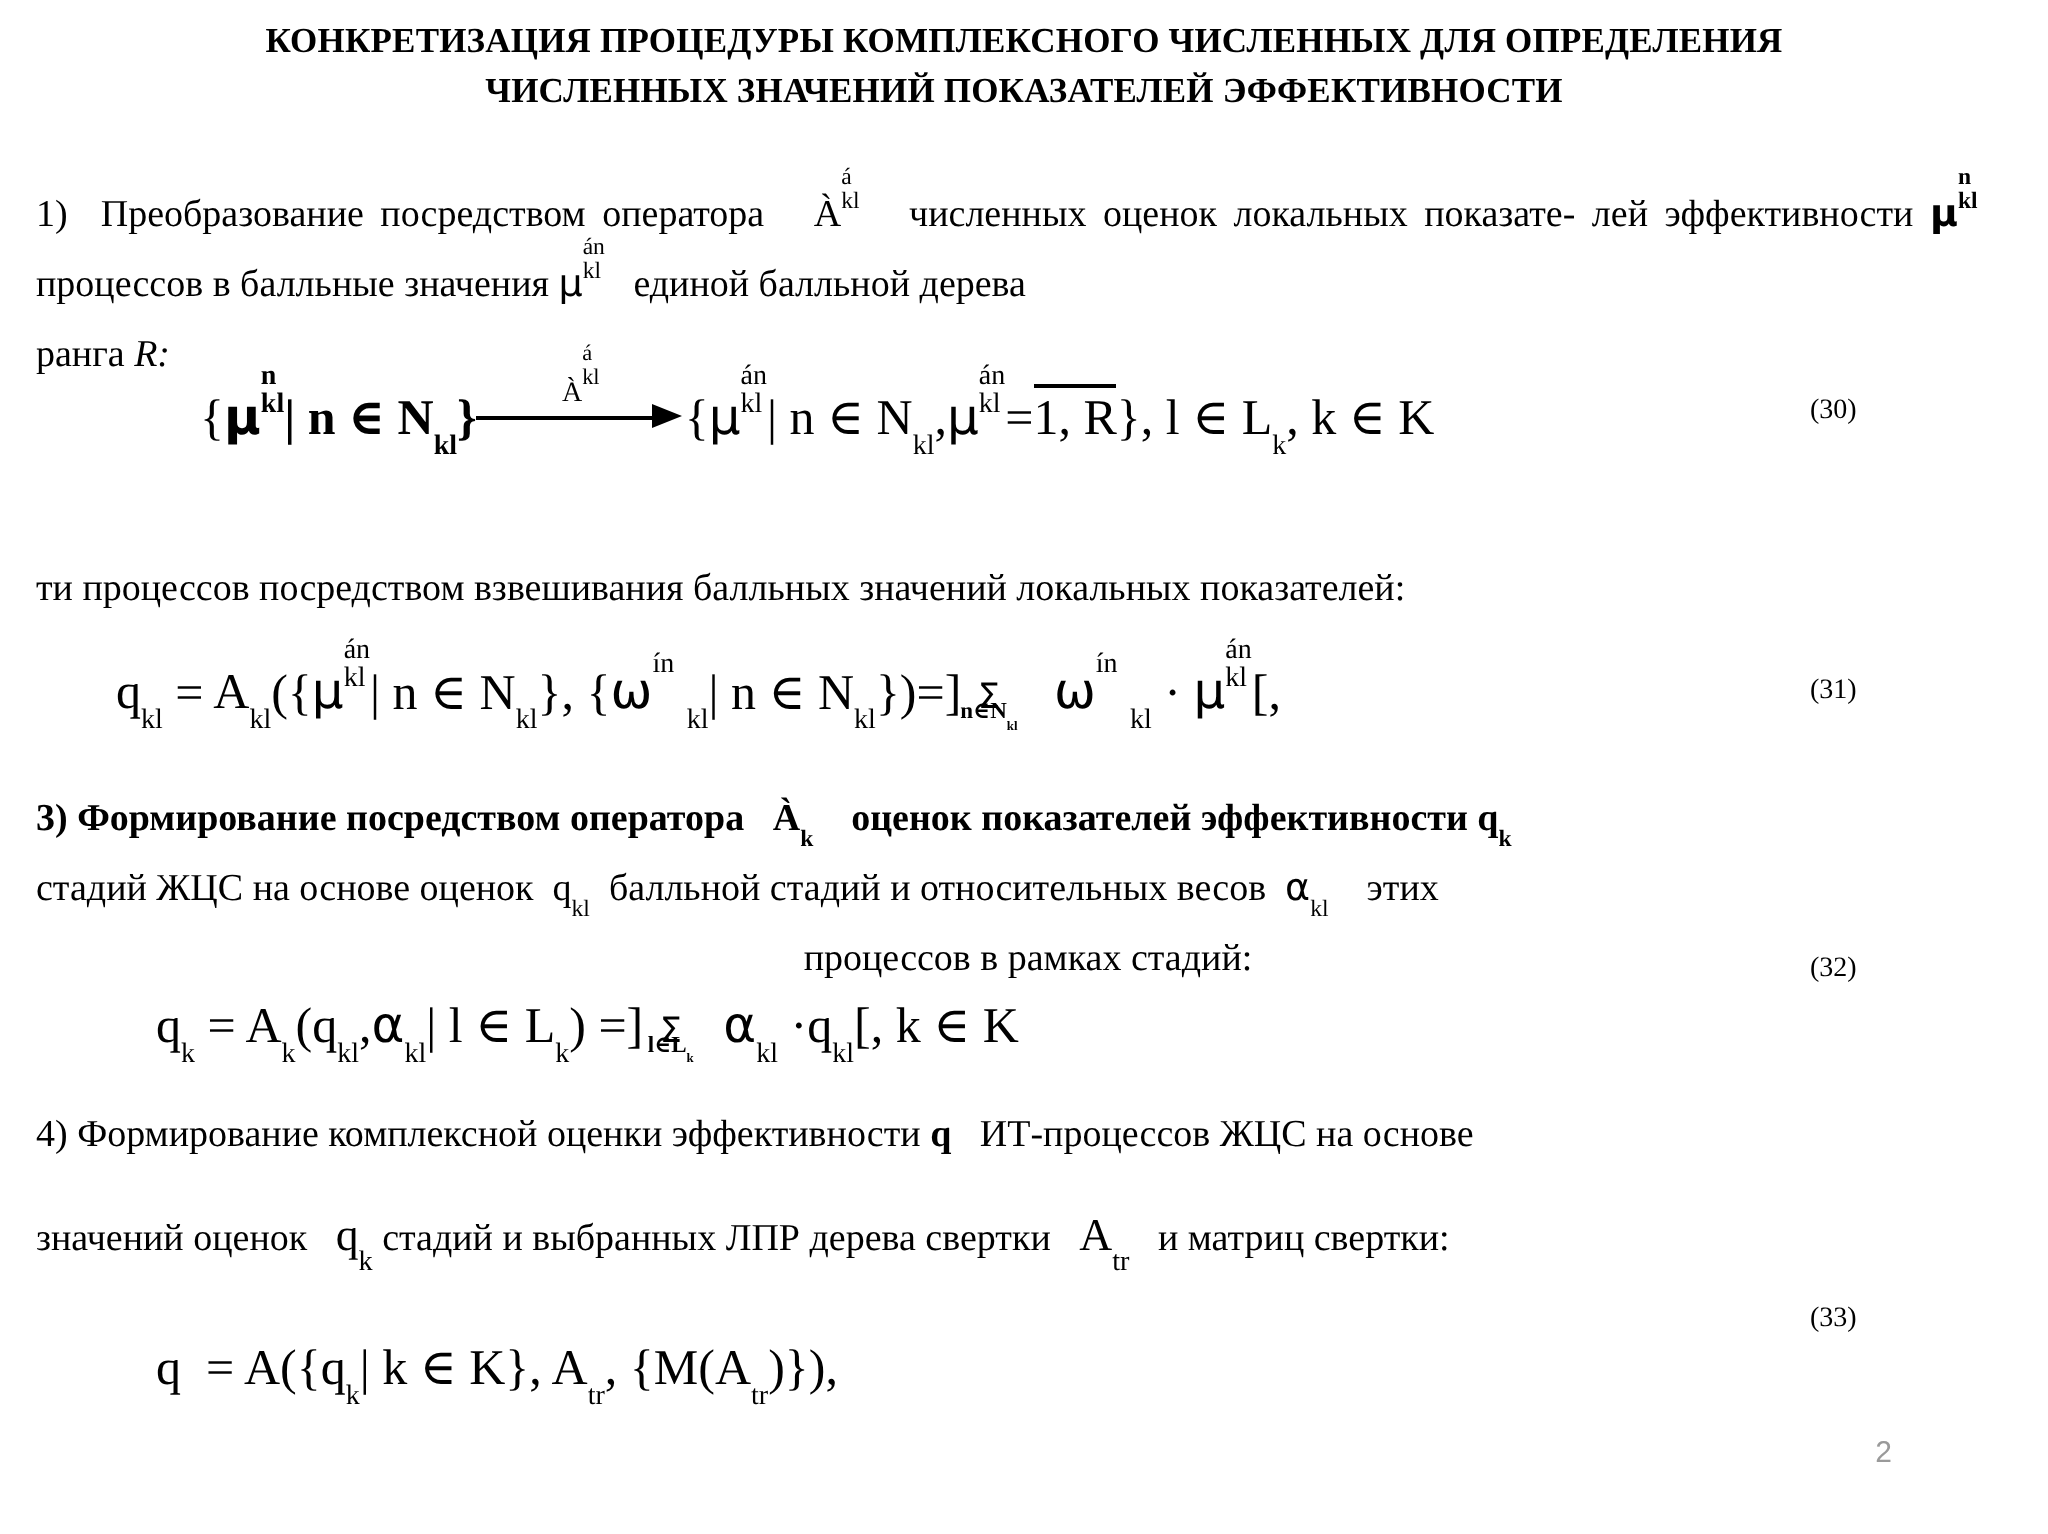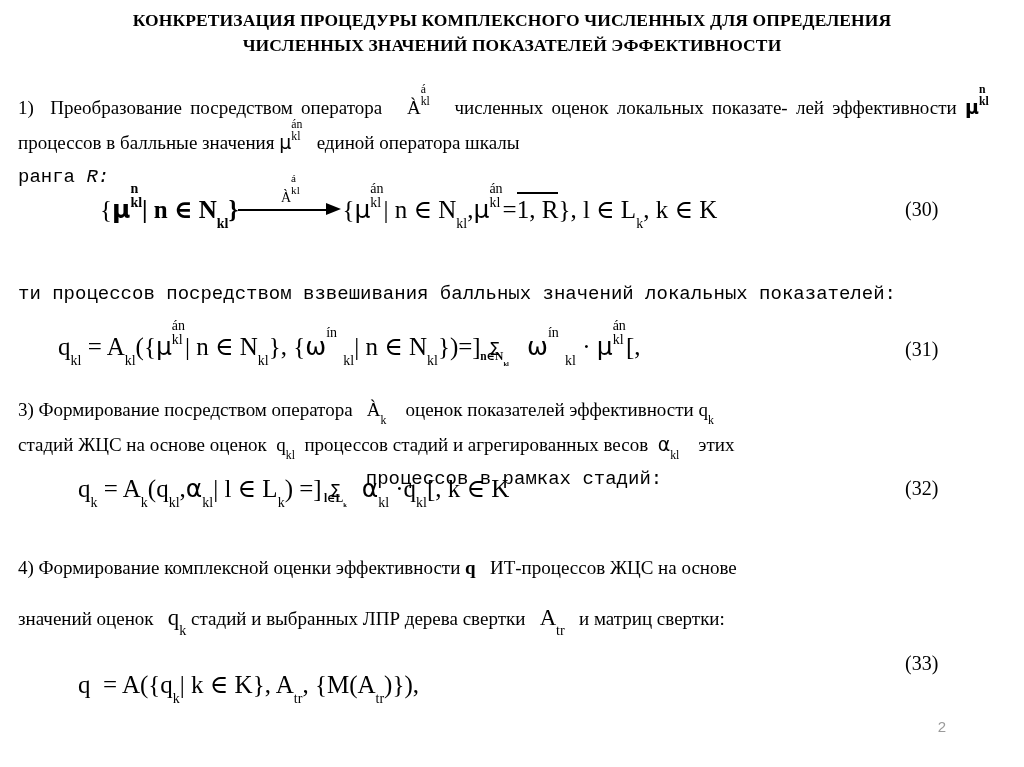--- a/index.html
+++ b/index.html
@@ -39,21 +39,21 @@
   
   .para {
     position: absolute;
     left: 18px;
     width: 992px;
     font-size: 19px;
     line-height: 35px;
     text-align: justify;
     text-justify: inter-word;
   }
-  .para.nojust { text-align: left; font-family: Liberation Mono, monospace; }
+  .para.nojust { text-align: left; }
 
   
   .m {
     font-family: "Liberation Serif", "DejaVu Serif", serif;
     white-space: nowrap;
   }
   .mi { font-style: normal; }
   .gk { font-family: "DejaVu Sans", sans-serif; font-style: normal; }
   .bold { font-weight: bold; }
 
@@ -83,21 +83,21 @@
     position: absolute;
     font-size: 25px;
     white-space: nowrap;
     line-height: 1;
   }
   .formula .ss { font-size: 0.56em; }
   .formula sup.s, .formula sub.s { font-size: 0.56em; }
 
   .eqno {
     position: absolute;
-    font-size: 20px;
+    font-size: 14px;
     font-family: Liberation Serif, serif;
   }
 
   
   .obar {
     display: inline-block;
     border-top: 2px solid #000;
     padding-top: 3px;
     line-height: 1;
   }
@@ -185,21 +185,21 @@
 
   <div class="para" style="top: 90px;">
     <span>1)</span>&nbsp;
     <span>Преобразование посредством оператора</span>
     &nbsp;&nbsp;<span class="m"><span class="mi">À</span><span class="ss"><span class="up">á</span><span class="dn">kl</span></span></span>&nbsp;&nbsp;
     <span>численных оценок локальных показате-</span>
     <span>лей  эффективности</span>
     <span class="m bold"><span class="gk">μ</span><span class="ss"><span class="up">n</span><span class="dn">kl</span></span></span>&nbsp;&nbsp;&nbsp;
     <span>процессов  в балльные значения</span>
     <span class="m"><span class="gk">μ</span><span class="ss"><span class="up">án</span><span class="dn">kl</span></span></span>&nbsp;&nbsp;
-    <span>единой оператора шкалы</span>
+    <span>единой балльной дерева</span>
   </div>
 
   <div class="para nojust" style="top: 160px;">
     <span>ранга</span>
     <i>R:</i>
   </div>
 
   <div class="formula" style="top: 192px; left: 100px;">
     <span>{</span><span class="m bold"><span class="gk">μ</span><span class="ss"><span class="up">n</span><span class="dn">kl</span></span></span><span class="bold">| n ∈ N</span><sub class="s bold">kl</sub><span class="bold">}</span><span class="arrowbox"><span class="lbl"><span>À</span><span class="ss" style="font-size:0.8em"><span class="up">á</span><span class="dn">kl</span></span></span><span class="shaft"></span><span class="head"></span></span><span>{</span><span class="m"><span class="gk">μ</span><span class="ss"><span class="up">án</span><span class="dn">kl</span></span></span><span>| n ∈ N</span><sub class="s">kl</sub><span>,</span><span class="m"><span class="gk">μ</span><span class="ss"><span class="up">án</span><span class="dn">kl</span></span></span><span>=</span><span class="obar">1, R</span><span>}</span><span>, l ∈ L</span><sub class="s">k</sub><span>, k ∈ K</span>
   </div>
@@ -209,39 +209,39 @@
     <span>ти процессов посредством взвешивания балльных значений локальных показателей:</span>
   </div>
 
   <div class="formula" style="top: 330px; left: 58px;">
     <span class="m"><span class="mi">q</span><sub class="s">kl</sub></span>
     <span>=</span>
     <span class="m"><span class="mi">A</span><sub class="s">kl</sub></span><span>({</span><span class="m"><span class="gk">μ</span><span class="ss"><span class="up">án</span><span class="dn">kl</span></span></span><span>| n ∈ N</span><sub class="s">kl</sub><span>}, {</span><span class="m"><span class="gk">ω</span><sup class="s">ín</sup>&nbsp;<sub class="s">kl</sub></span><span>| n ∈ N</span><sub class="s">kl</sub><span>})</span><span>=]</span><span class="sumop"><span class="sg">Σ</span><span class="lim"><span>n∈N</span><sub class="s">kl</sub></span></span>&nbsp;&nbsp;&nbsp;<span class="m"><span class="gk">ω</span><sup class="s">ín</sup>&nbsp;<sub class="s">kl</sub></span> <span>·</span> <span class="m"><span class="gk">μ</span><span class="ss"><span class="up">án</span><span class="dn">kl</span></span></span><span>[,</span>
   </div>
   <div class="eqno" style="top: 338px; left: 905px;">(31)</div>
 
-  <div class="para" style="top: 392px;">
+  <div class="para" style="top: 392px; font-weight: bold;">
     <span>3)</span>
     <span>Формирование посредством оператора</span>
     &nbsp;&nbsp;<span class="m"><span class="mi">À</span><sub class="s">k</sub></span>&nbsp;&nbsp;&nbsp;
     <span>оценок показателей эффективности</span>
     <span class="m"><span class="mi">q</span><sub class="s">k</sub></span>
   </div>
   <div class="para" style="top: 427px;">
     <span>стадий ЖЦС на основе оценок</span>
     &nbsp;<span class="m"><span class="mi">q</span><sub class="s">kl</sub></span>&nbsp;
-    <span>процессов стадий и агрегированных весов</span>
+    <span>балльной стадий и относительных весов</span>
     &nbsp;<span class="m"><span class="gk">α</span><sub class="s">kl</sub></span>&nbsp;&nbsp;&nbsp;
     <span>этих</span>
   </div>
   <div class="para nojust" style="top: 462px; text-align: center;">
     <span>процессов в рамках стадий:</span>
   </div>
 
-  <div class="formula" style="top: 476px; left: 78px;">
+  <div class="formula" style="top: 500px; left: 78px;">
     <span class="m"><span class="mi">q</span><sub class="s">k</sub></span>
     <span>=</span>
     <span class="m"><span class="mi">A</span><sub class="s">k</sub></span><span>(</span><span class="m"><span class="mi">q</span><sub class="s">kl</sub></span><span>,</span><span class="m"><span class="gk">α</span><sub class="s">kl</sub></span><span>| l ∈ L</span><sub class="s">k</sub><span>)</span> <span>=]</span><span class="sumop"><span class="sg">Σ</span><span class="lim"><span>l∈L</span><sub class="s">k</sub></span></span>&nbsp;&nbsp;<span class="m"><span class="gk">α</span><sub class="s">kl</sub></span> <span>·</span><span class="m"><span class="mi">q</span><sub class="s">kl</sub></span><span>[</span><span>, k ∈ K</span>
   </div>
   <div class="eqno" style="top: 477px; left: 905px;">(32)</div>
 
   <div class="para" style="top: 550px;">
     <span>4)</span>
     <span>Формирование комплексной оценки эффективности</span>
     <b>q</b>&nbsp;&nbsp;

